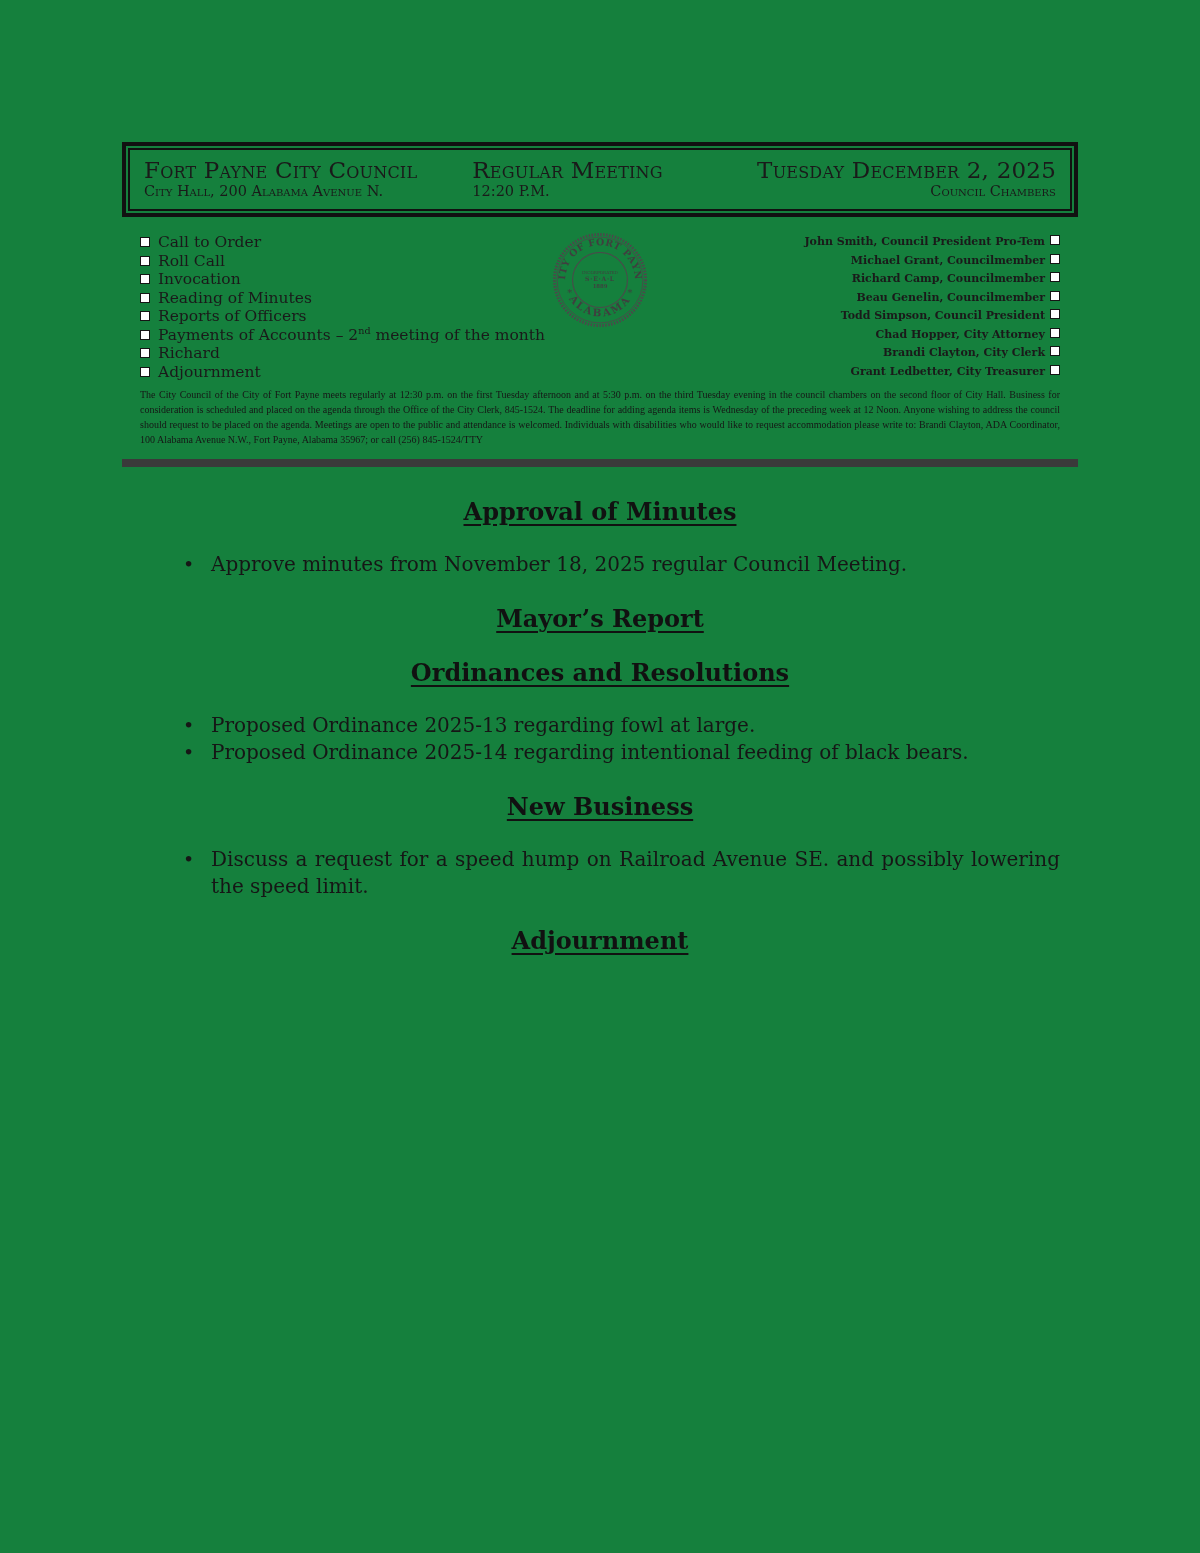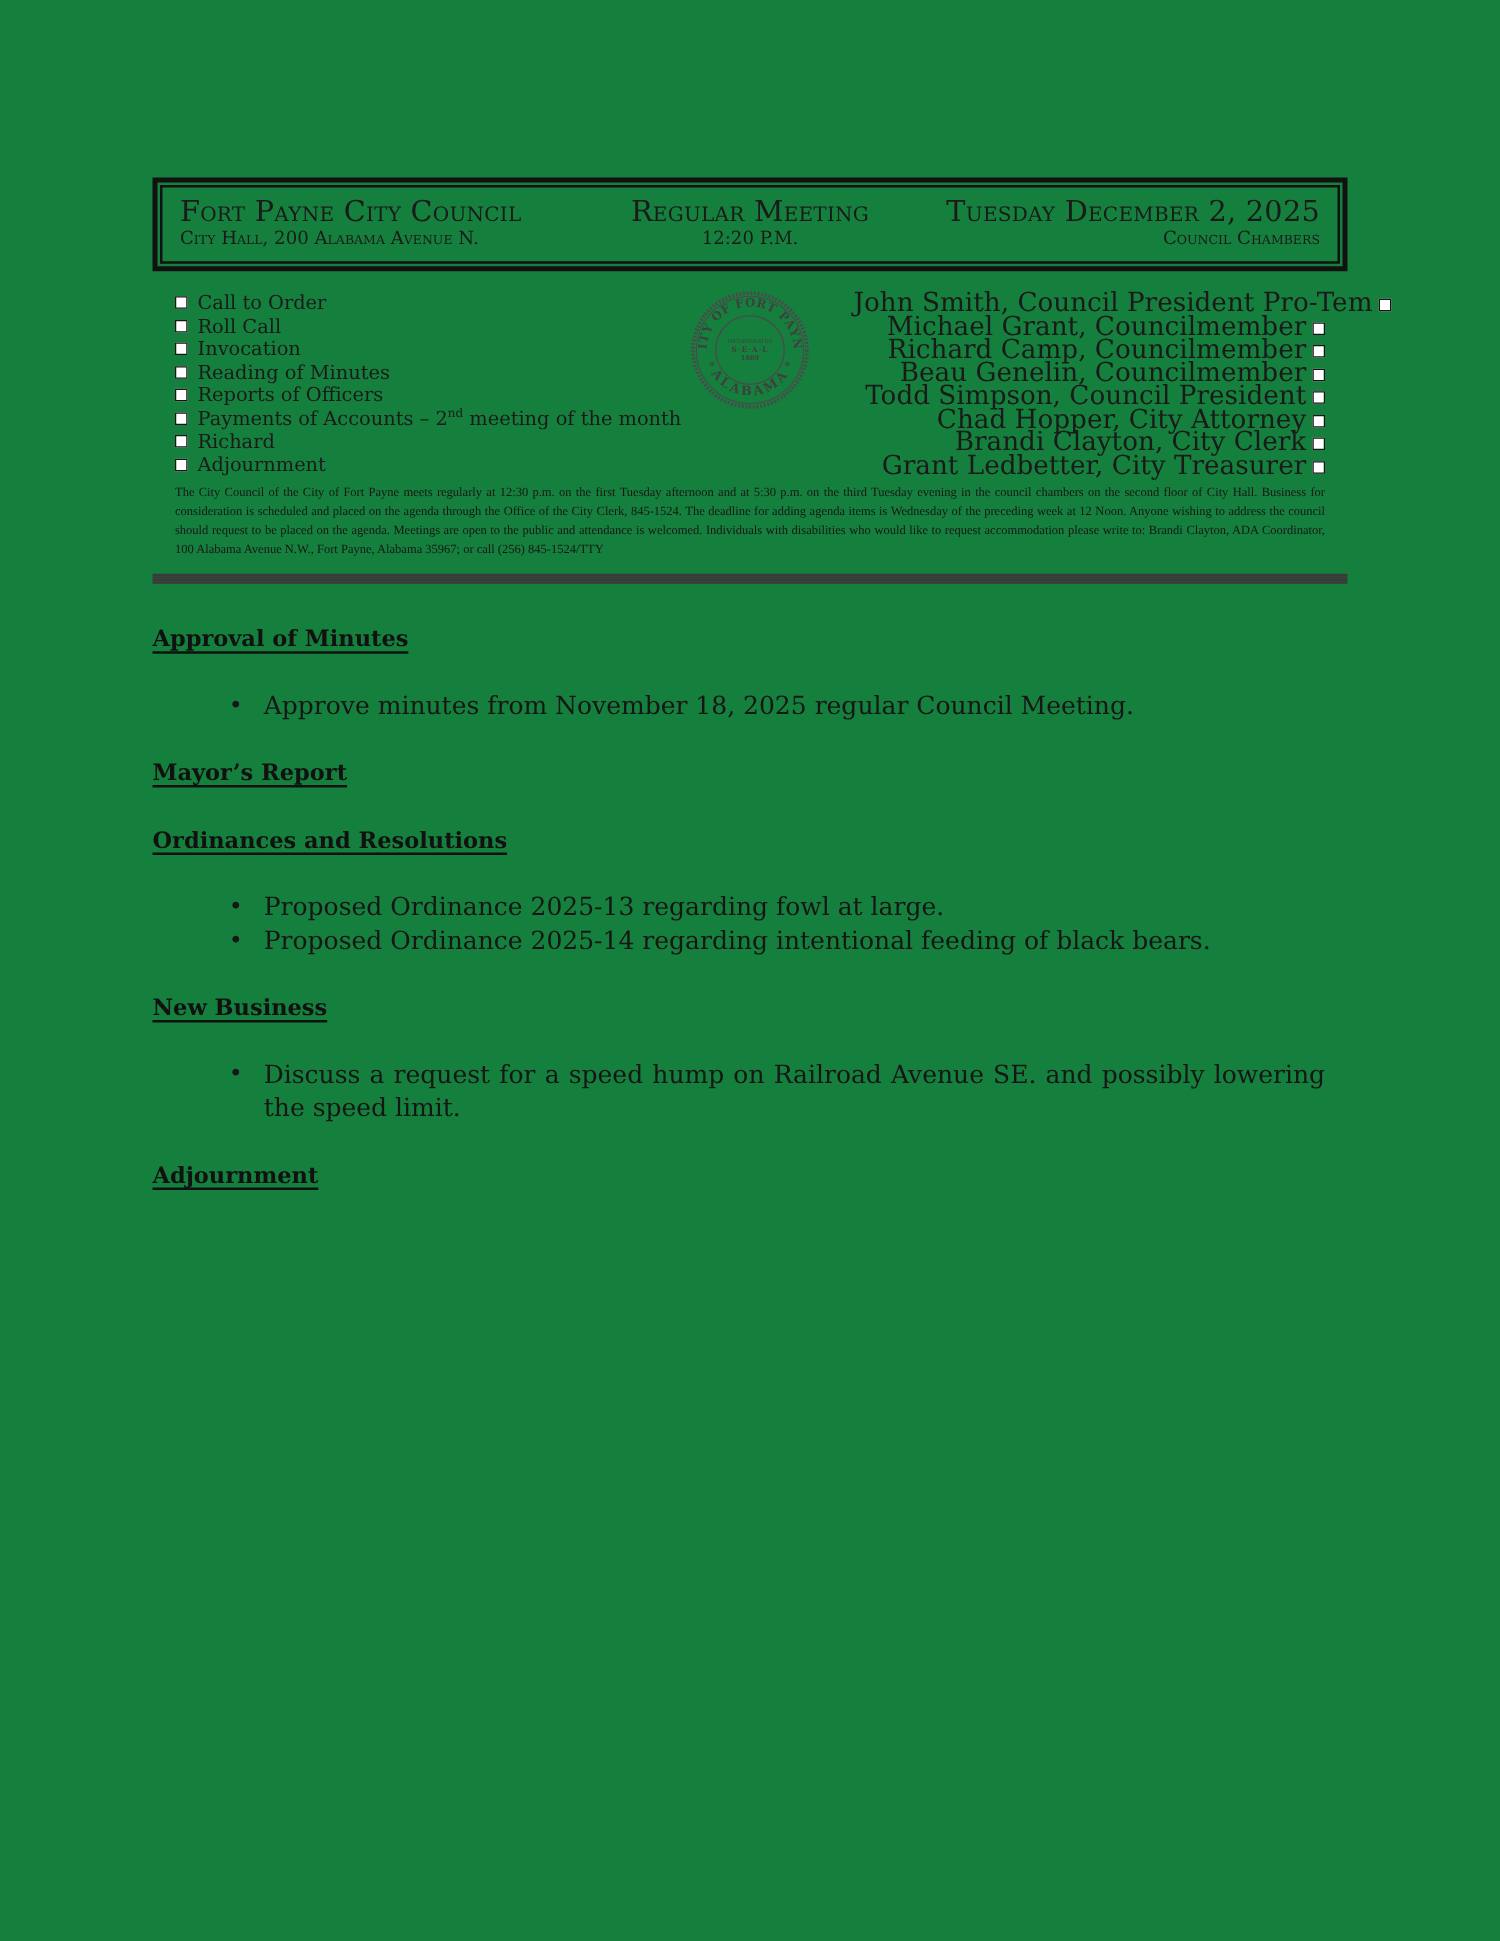--- a/index.html
+++ b/index.html
@@ -12,31 +12,31 @@
   .content { position:absolute; left:122px; top:142px; width:956px; }
 
   
   .header-box { border:4px solid #111; }
   .header-inner {
     border:2px solid #111; margin:2px; padding:7px 14px 9px 14px;
     display:flex; align-items:flex-start;
   }
   .h-col { font-variant:small-caps; }
   .h-left  { width:36%; text-align:left; }
-  .h-center{ width:28%; text-align:center; }
+  .h-center{ width:28%; }
   .h-right { width:36%; text-align:right; }
   .h-title { font-size:23px; line-height:26px; letter-spacing:0.2px; white-space:nowrap; }
   .h-sub   { font-size:14.5px; line-height:17px; white-space:nowrap; }
 
   
   .roster { display:flex; margin-top:16px; padding:0 18px; }
   .roster ul { list-style:none; }
   .checklist { width:41%; font-size:15.5px; }
   .checklist li { line-height:18.5px; white-space:nowrap; }
-  .attendees { width:41%; font-size:21px; text-align:right; }
+  .attendees { width:41%; font-size:11px; text-align:right;font-weight:bold; }
   .attendees li { line-height:18.5px; white-space:nowrap; }
   .cb {
     display:inline-block; width:10px; height:10px;
     border:1.6px solid #151515; background:#fff;
     margin-right:8px; position:relative; top:0px;
   }
   .cb.after { margin-right:0; margin-left:5px; }
   sup.ord { font-size:0.62em; vertical-align:super; line-height:0; }
 
   .seal-wrap { flex:1; display:flex; justify-content:center; align-items:flex-start; }
@@ -53,21 +53,21 @@
   
   .banner { margin-top:12px; }
   .dbl { height:2px; border-top:2.5px solid #3a3a3a; border-bottom:2px solid #3a3a3a; }
   .banner-title {
     text-align:center; font-style:italic; font-size:42px; line-height:46px;
     padding:2px 0 3px 0; letter-spacing:1px; color:#121212;
   }
 
   
   .sec-h {
-    margin-top:26px; text-align:left; font-size:18px; line-height:28px;
+    margin-top:26px; text-align:center; font-size:24px; line-height:28px;
     font-weight:bold; color:#111;
     text-decoration:underline; text-decoration-thickness:2px; text-underline-offset:4px;
   }
   .sec-h.first { margin-top:31px; }
   .bullets { margin-top:25px; list-style:none; padding-left:89px; padding-right:18px; }
   .bullets li {
     position:relative; font-size:20px; line-height:27.5px; text-align:justify; color:#161616;
   }
   .bullets li::before {
     content:"\2022"; position:absolute; left:-28px; top:0;

